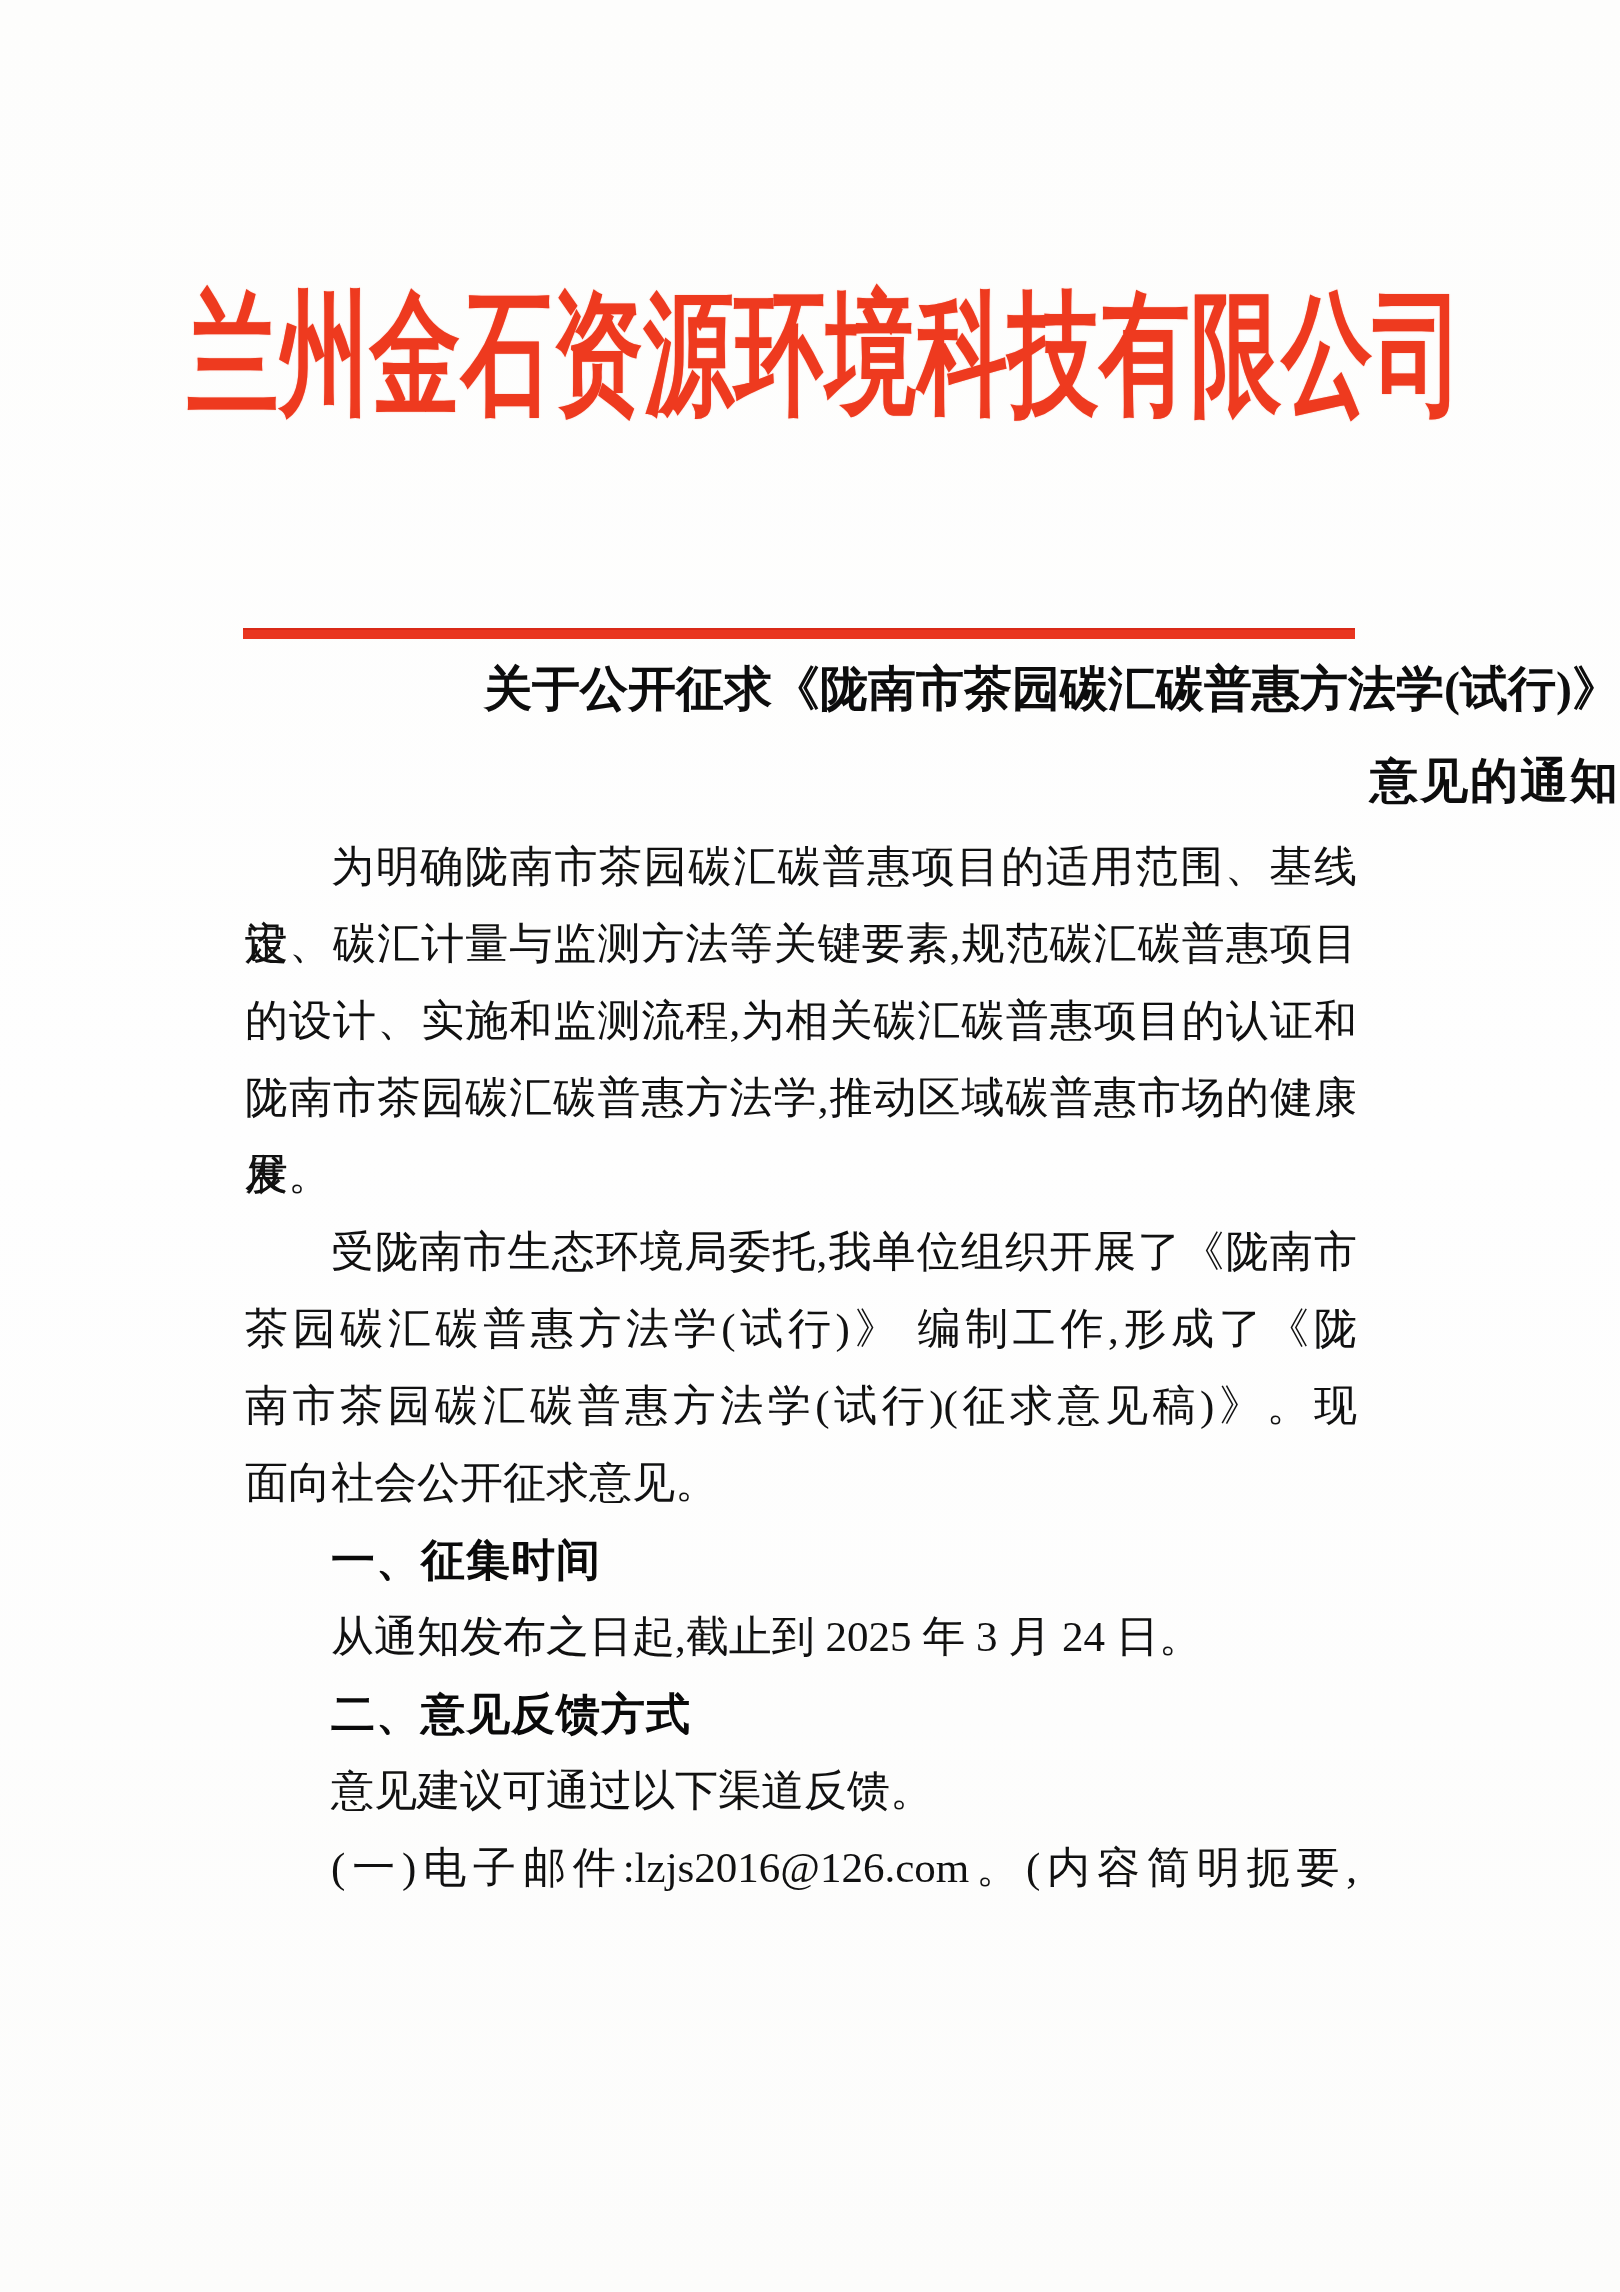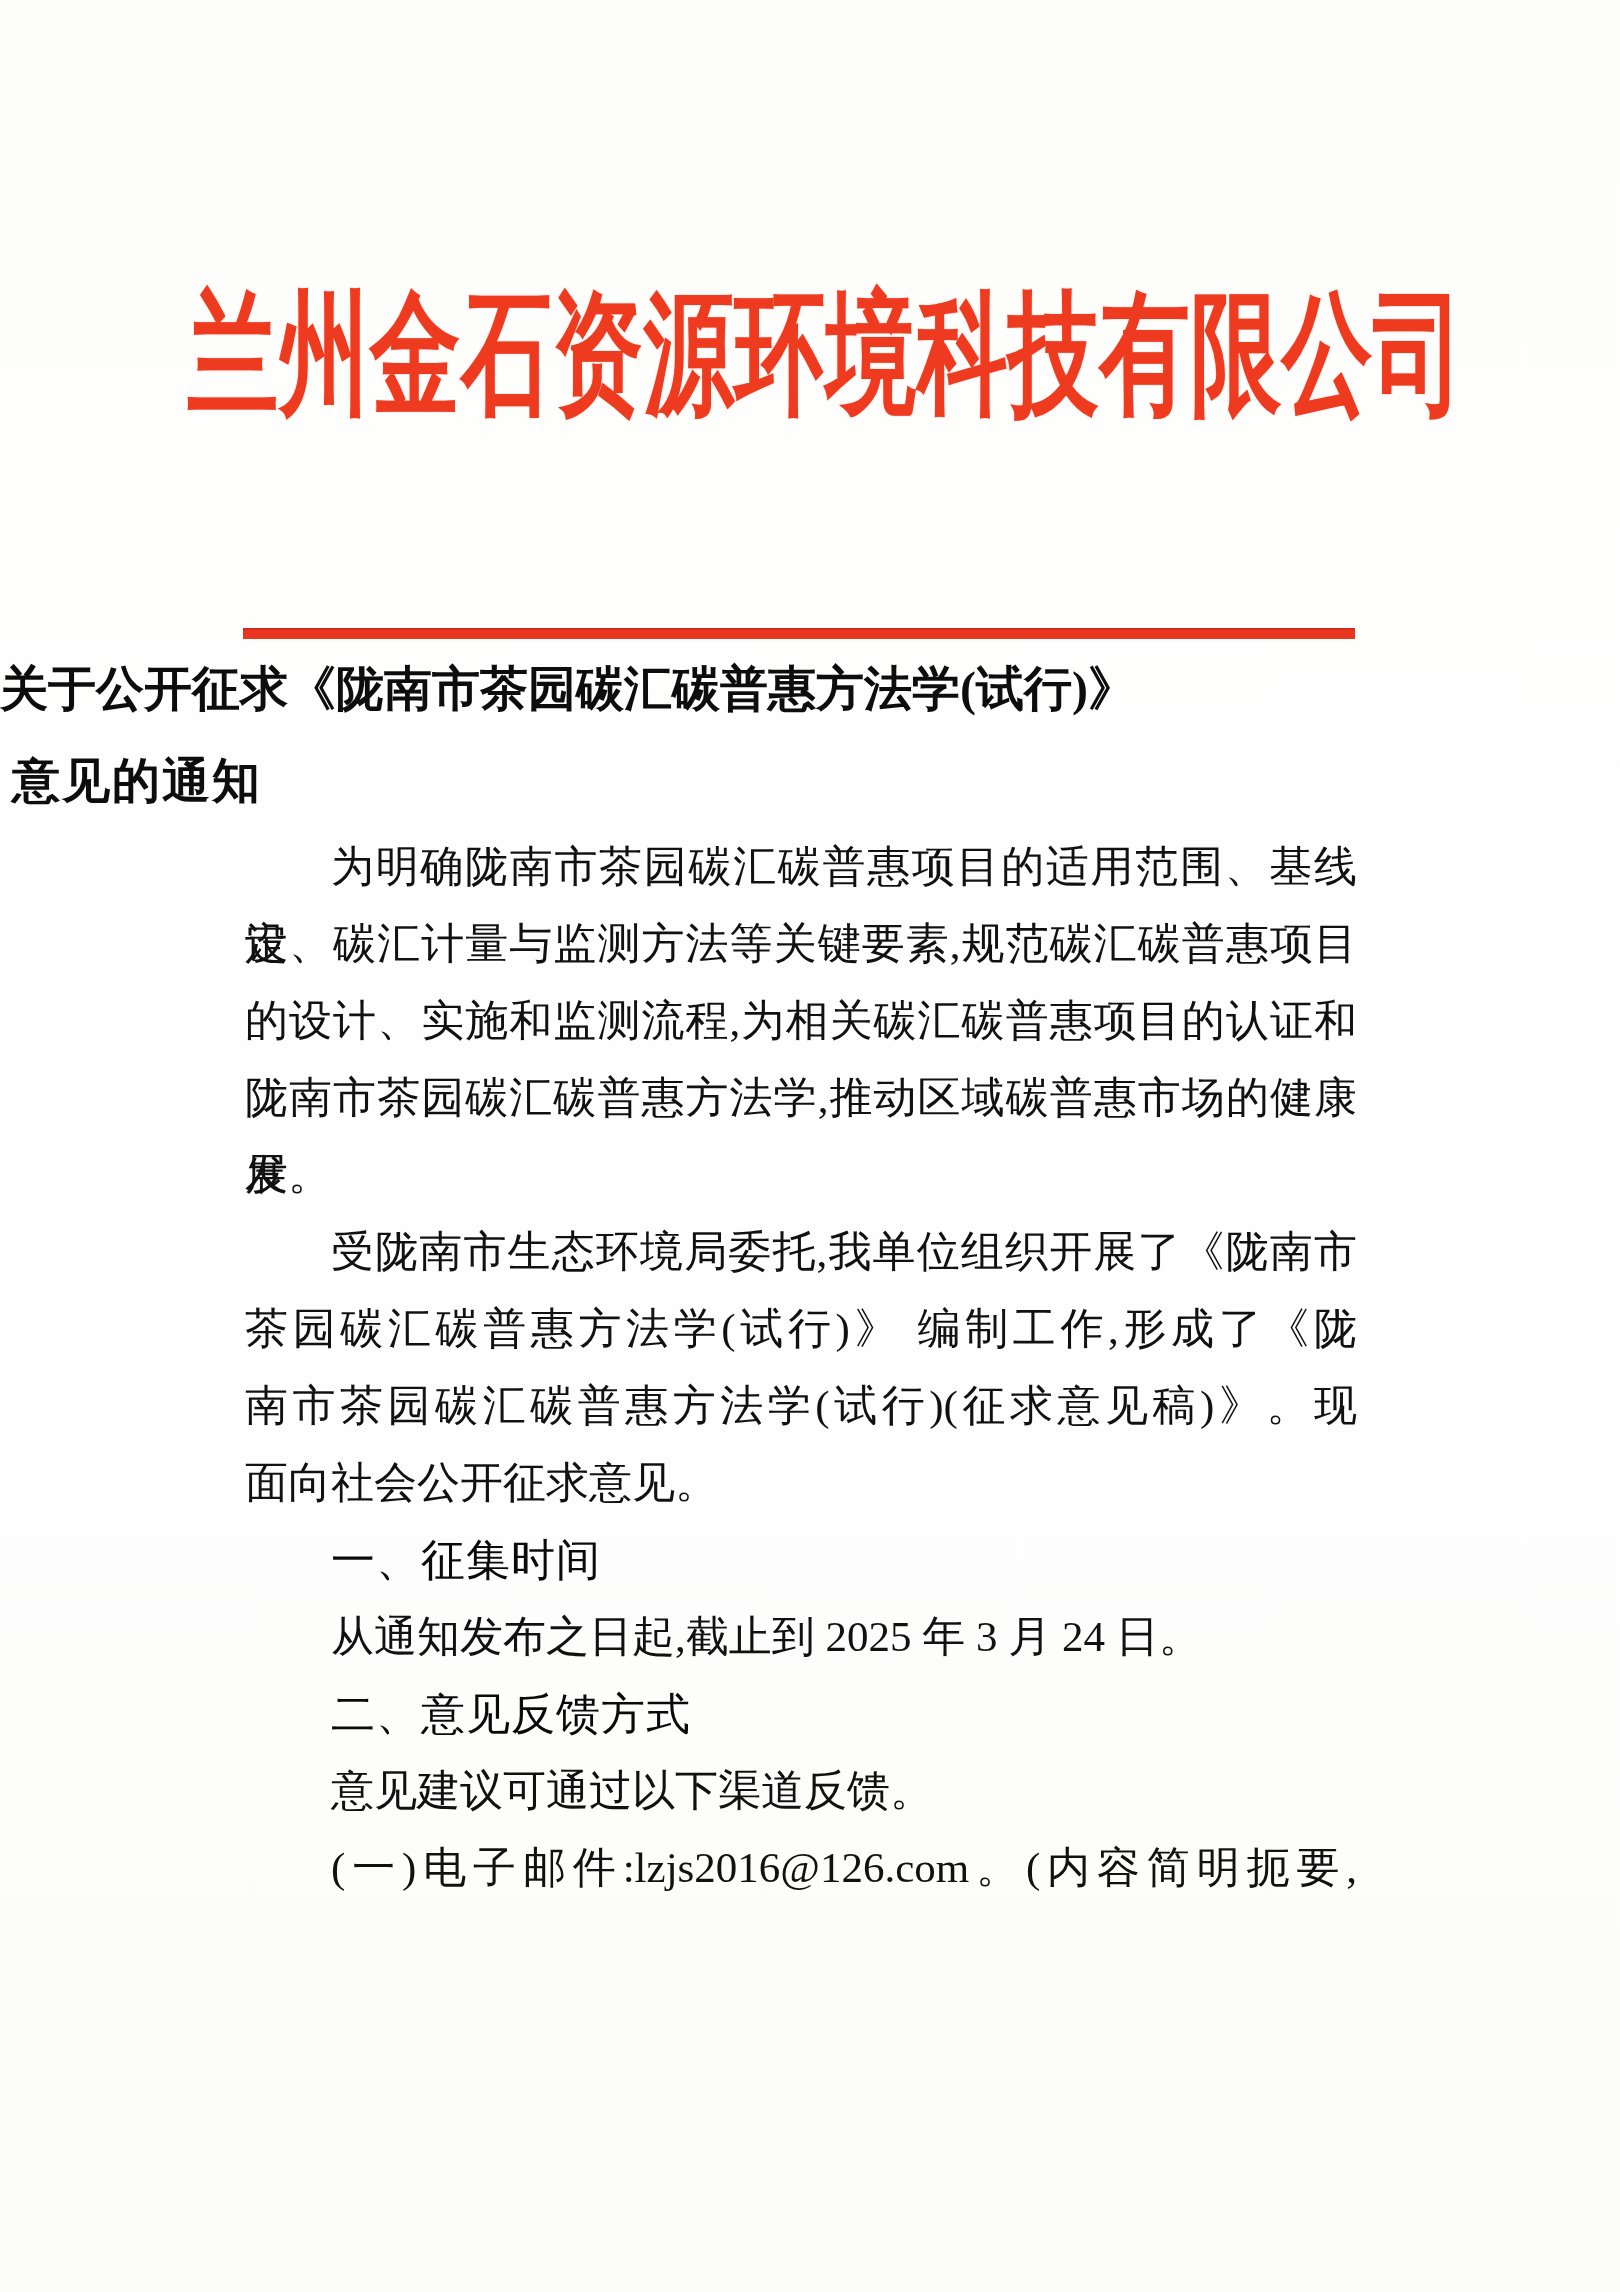--- a/index.html
+++ b/index.html
@@ -50,21 +50,21 @@
     background: #e93620;
     border-top: 2px solid #d92a18;
   }
 
   
   .doc-title {
     position: absolute;
     top: 661px;
     left: 0;
     width: 100%;
-    text-align: left;
+    text-align: right;
     font-weight: bold;
     color: #0d0d0d;
   }
   .doc-title .t1 {
     font-size: 48px;
     line-height: 55px;
     letter-spacing: 0px;
   }
   .doc-title .t2 {
     font-size: 48px;
@@ -94,21 +94,21 @@
   }
   .line.end {
     text-align: left;
     text-align-last: left;
   }
   .line.indent {
     text-indent: 86px;
   }
   .line.head {
     font-family: "Liberation Sans", "DejaVu Sans", sans-serif;
-    font-weight: normal;
+    font-weight: bold;
     font-size: 44px;
     letter-spacing: 1px;
     color: #0a0a0a;
   }
 </style>
 </head>
 <body>
 
 <div class="page">
 

